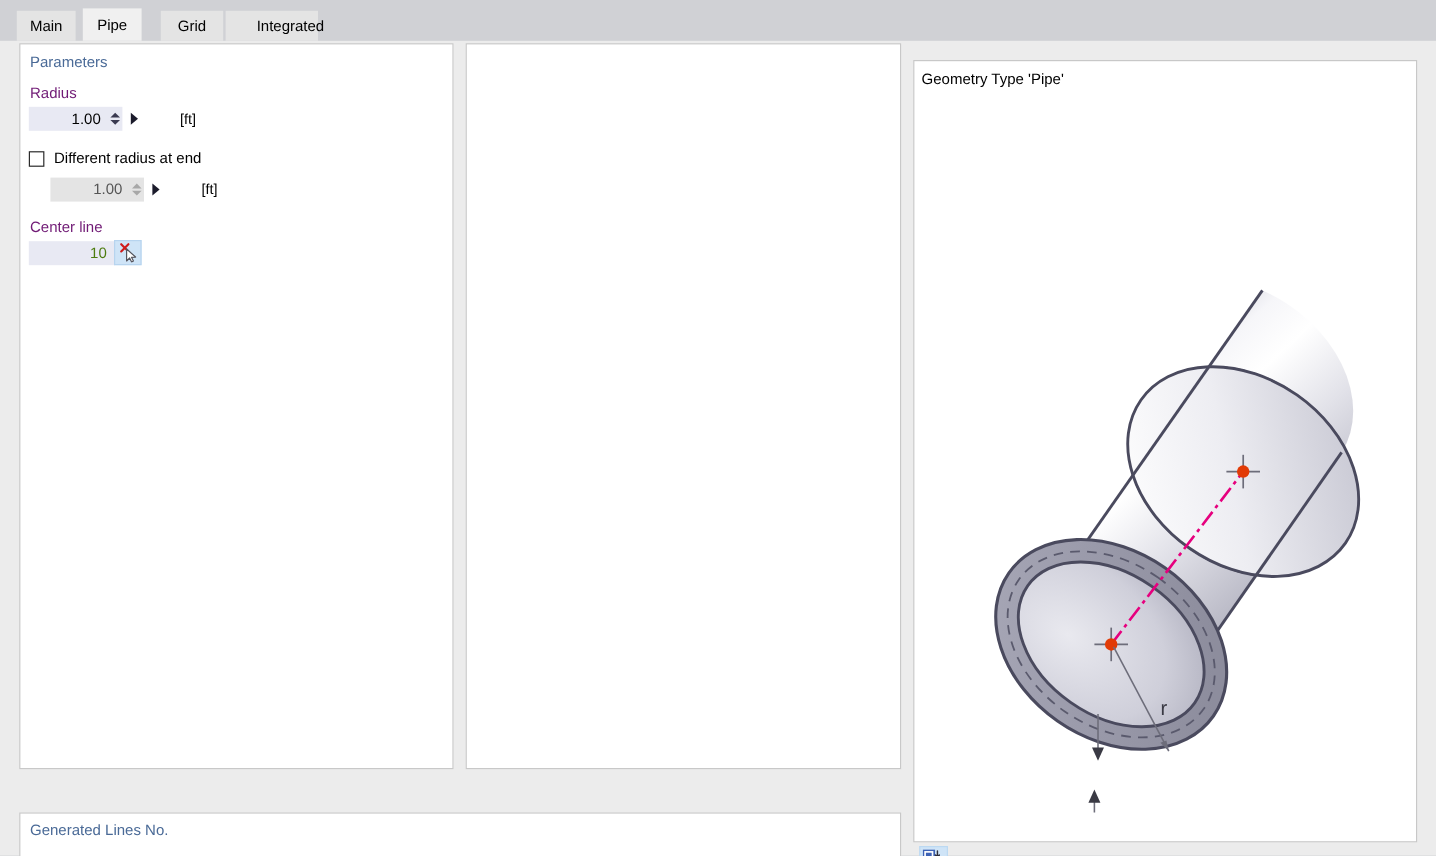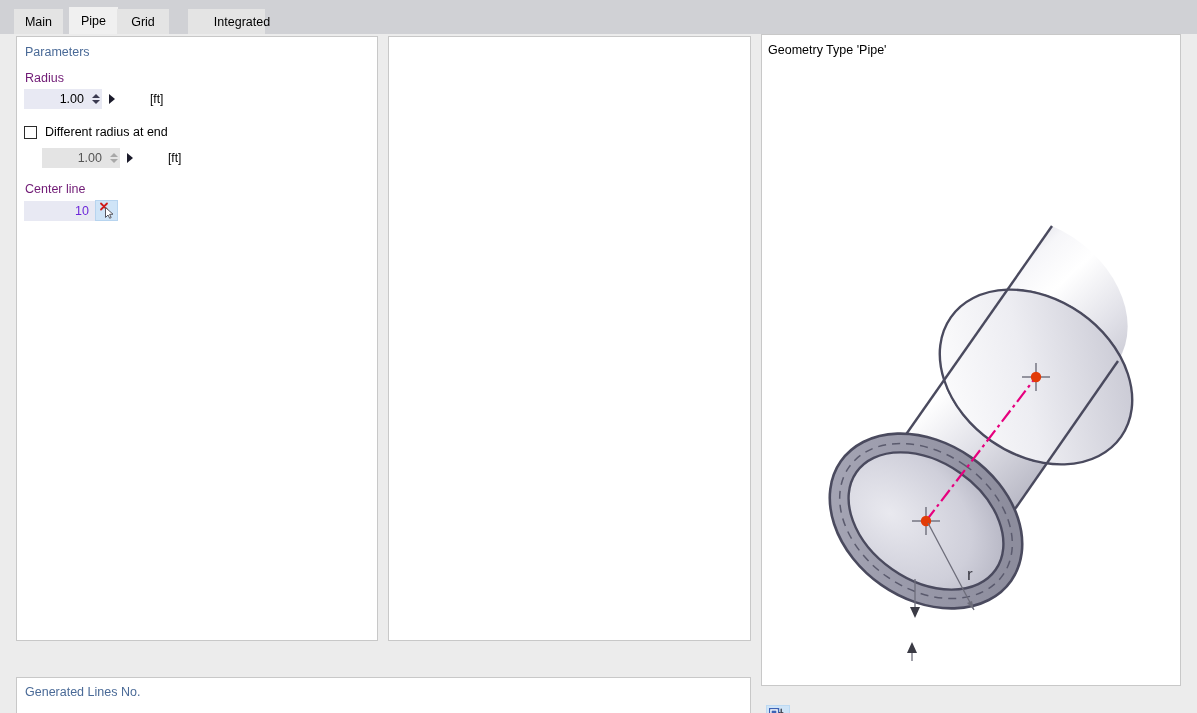--- a/index.html
+++ b/index.html
@@ -61,21 +61,21 @@
   }
 
   .panel {
     position: absolute;
     background: #ffffff;
     border: 1px solid #c8c8c8;
   }
 
   #panel-params { left: 16px; top: 2px;  width: 362px; height: 605px; }
   #panel-middle { left: 388px; top: 2px; width: 363px; height: 605px; }
-  #panel-preview{ left: 761px; top: 0; width: 420px; height: 652px; }
+  #panel-preview{ left: 761px; top: 16px; width: 420px; height: 652px; }
   #panel-generated { left: 16px; top: 643px; width: 735px; height: 54px; }
 
   
   .group-label {
     position: absolute;
     font-family: "Liberation Sans", sans-serif;
     font-size: 12.5px;
     color: #4a6a97;
     white-space: nowrap;
   }
@@ -173,21 +173,21 @@
   .textfield {
     position: absolute;
     height: 20px;
     background: #e8e9f3;
     display: flex;
     align-items: center;
     justify-content: flex-end;
     padding-right: 7px;
     font-family: "Liberation Sans", sans-serif;
     font-size: 12.5px;
-    color: #6d28d9;
+    color: #4d7c0f;
   }
 
   
   .toolbtn {
     position: absolute;
     background: #cfe4f7;
     border: 1px solid #b7d4ef;
     display: flex;
     align-items: center;
     justify-content: center;
@@ -244,21 +244,21 @@
 
 <div id="window">
 
   <div id="tabstrip">
     <div class="tab" id="tab-0" style="left: 14px; width: 49px; text-align: center;">
       <span>Main</span>
     </div>
     <div class="tab active" id="tab-1" style="left: 69px; width: 49px;">
       <span>Pipe</span>
     </div>
-    <div class="tab" id="tab-2" style="left: 117px; width: 52px;">
+    <div class="tab" id="tab-2" style="left: 134px; width: 52px;">
       <span>Grid</span>
     </div>
     <div class="tab" id="tab-3" style="left: 188px; width: 77px; padding-left: 31px;">
       <span>Integrated</span>
     </div>
   </div>
 
   <div id="panels">
 
     <div class="panel" id="panel-params">

